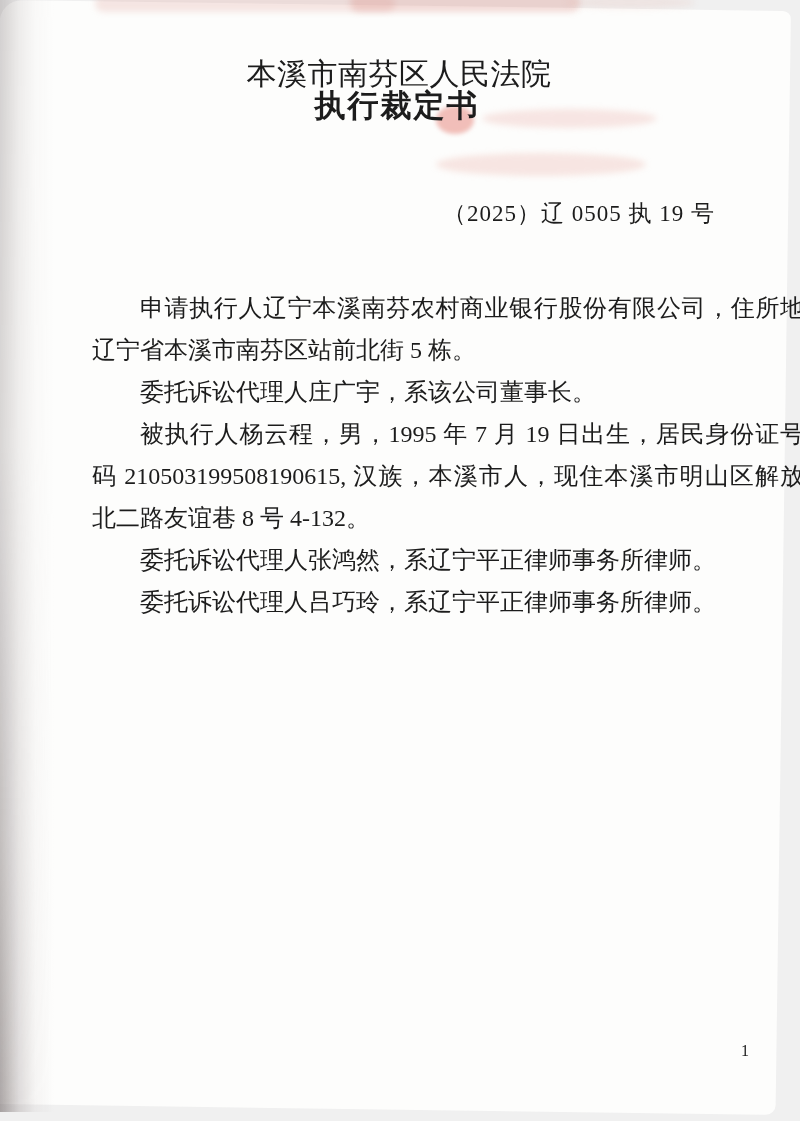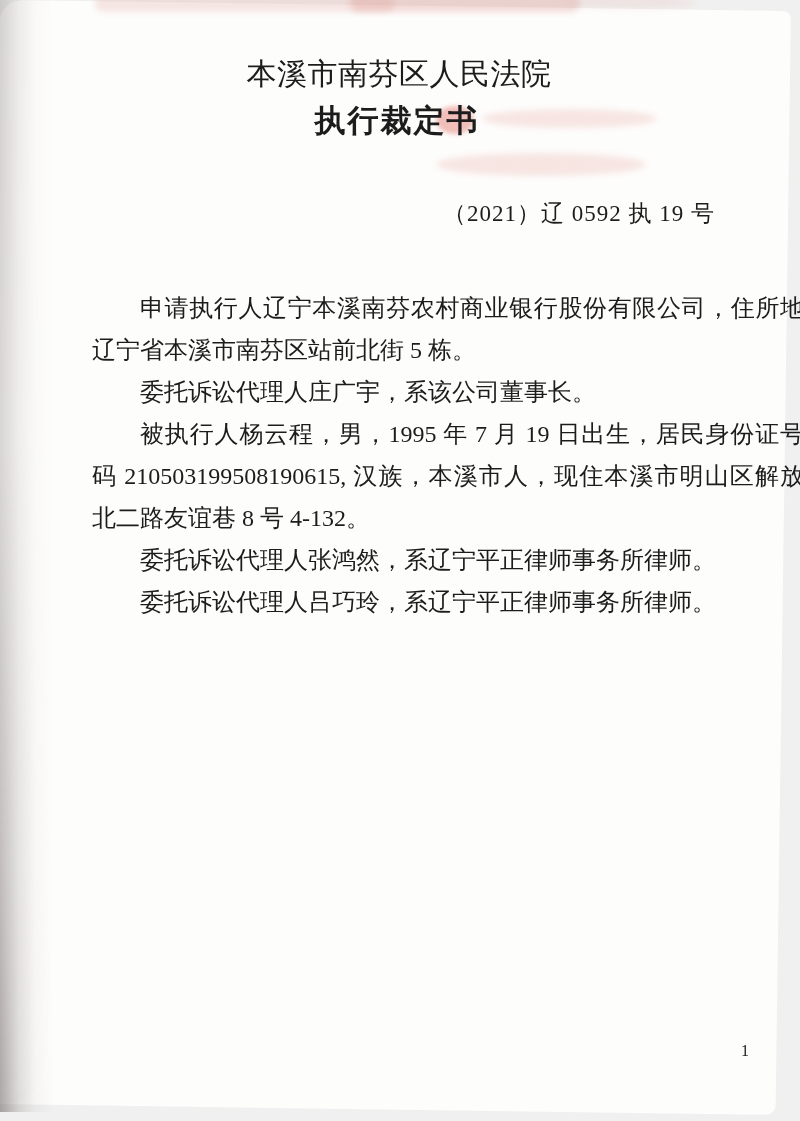--- a/index.html
+++ b/index.html
@@ -47,21 +47,21 @@
   .smudge-mid-2 { left: 482px; top: 109px; width: 175px; height: 19px; background: rgba(235,170,160,0.28); }
   .smudge-mid-3 { left: 436px; top: 153px; width: 210px; height: 23px; background: rgba(236,175,165,0.30); }
 
   .content { position: absolute; left: 0; top: 0; width: 800px; height: 805px; margin-left: 47px; }
   .court-name {
     position: absolute; left: 0; top: 54px; width: 704px;
     text-align: center; font-size: 30px; font-weight: 500;
     letter-spacing: 0.5px; white-space: nowrap;
   }
   .doc-type {
-    position: absolute; left: 0; top: 100px; width: 700px;
+    position: absolute; left: 0; top: 85px; width: 700px;
     text-align: center; font-size: 31px; font-weight: 700;
     letter-spacing: 2px; white-space: nowrap;
   }
   .case-number {
     position: absolute; left: 396px; top: 198px;
     font-size: 23px; letter-spacing: 1px; white-space: nowrap;
   }
   .body-text {
     position: absolute; left: 45px; top: 287px; width: 712px;
     font-size: 24px; line-height: 42px;
@@ -84,21 +84,21 @@
   <div class="smudge smudge-top-3"></div>
   <div class="smudge smudge-mid-1"></div>
   <div class="smudge smudge-mid-2"></div>
   <div class="smudge smudge-mid-3"></div>
 
   <div class="left-shadow"></div>
 
   <div class="content">
     <div class="court-name">本溪市南芬区人民法院</div>
     <div class="doc-type">执行裁定书</div>
-    <div class="case-number">（2021）辽 0592 执 19 号</div>
+    <div class="case-number">（2025）辽 0505 执 19 号</div>
 
     <div class="body-text">
       <p>申请执行人辽宁本溪南芬农村商业银行股份有限公司，住所地辽宁省本溪市南芬区站前北街 5 栋。</p>
       <p>委托诉讼代理人庄广宇，系该公司董事长。</p>
       <p>被执行人杨云程，男，1995 年 7 月 19 日出生，居民身份证号码 210503199508190615, 汉族，本溪市人，现住本溪市明山区解放北二路友谊巷 8 号 4-132。</p>
       <p>委托诉讼代理人张鸿然，系辽宁平正律师事务所律师。</p>
       <p>委托诉讼代理人吕巧玲，系辽宁平正律师事务所律师。</p>
     </div>
 
     <div class="page-num">1</div>

